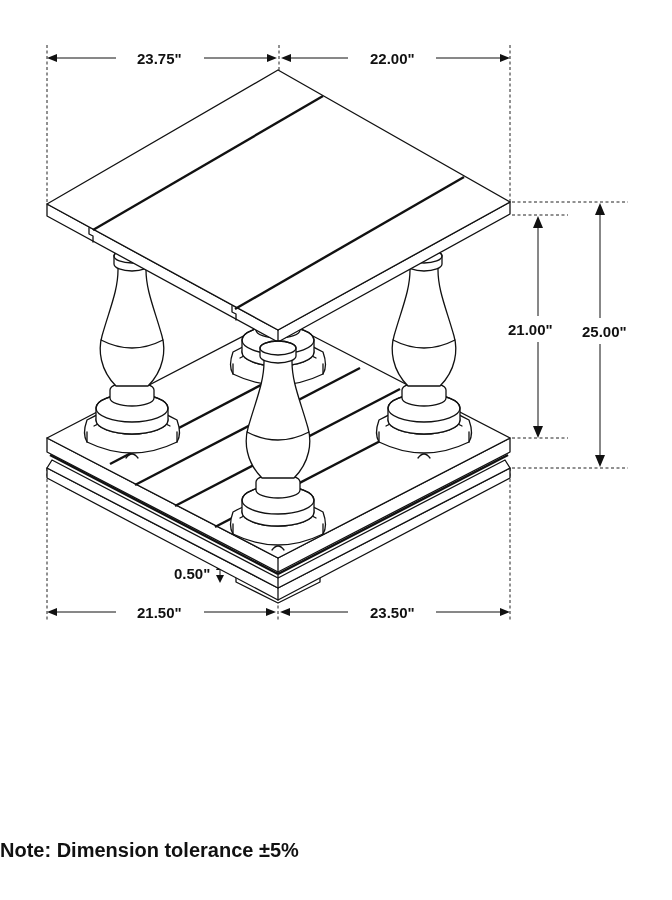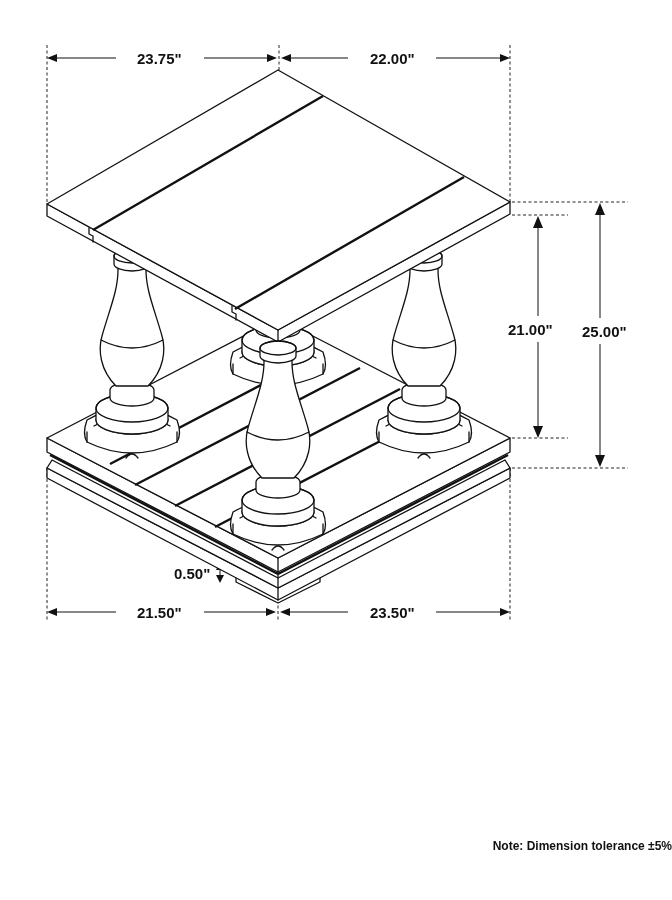--- a/index.html
+++ b/index.html
@@ -1,19 +1,19 @@
 <!DOCTYPE html>
 <html><head>
 <meta charset="utf-8">
 <style>
   html, body { margin: 0; padding: 0; background: #ffffff; }
   body { width: 672px; height: 900px; position: relative; overflow: hidden; font-family: "Liberation Sans", sans-serif; }
   #drawing { position: absolute; left: 0; top: 0; width: 672px; height: 900px; }
   .dimlabel { position: absolute; font-family: "Liberation Sans", sans-serif; font-weight: bold; font-size: 15px; color: #111; background: #fff; white-space: nowrap; line-height: 1; }
-  .note { position: absolute; left: 0; width: 672px; top: 839px; text-align: right; font-family: "Liberation Sans", sans-serif; font-weight: bold; font-size: 12px; color: #111; }
+  .note { position: absolute; left: 0; width: 672px; top: 839px; text-align: left; font-family: "Liberation Sans", sans-serif; font-weight: bold; font-size: 20px; color: #111; }
   svg .ln { stroke: #111; stroke-width: 1.3; fill: none; stroke-linejoin: round; stroke-linecap: round; }
   svg .fl { stroke: #111; stroke-width: 1.3; fill: #fff; stroke-linejoin: round; }
   svg .th { stroke: #111; stroke-width: 2.4; fill: none; }
   svg .dash { stroke: #222; stroke-width: 1; stroke-dasharray: 3 2.5; fill: none; }
   svg .dl { stroke: #111; stroke-width: 1; fill: none; }
   svg .ah { fill: #111; stroke: none; }
 </style>
 </head>
 <body>
 

